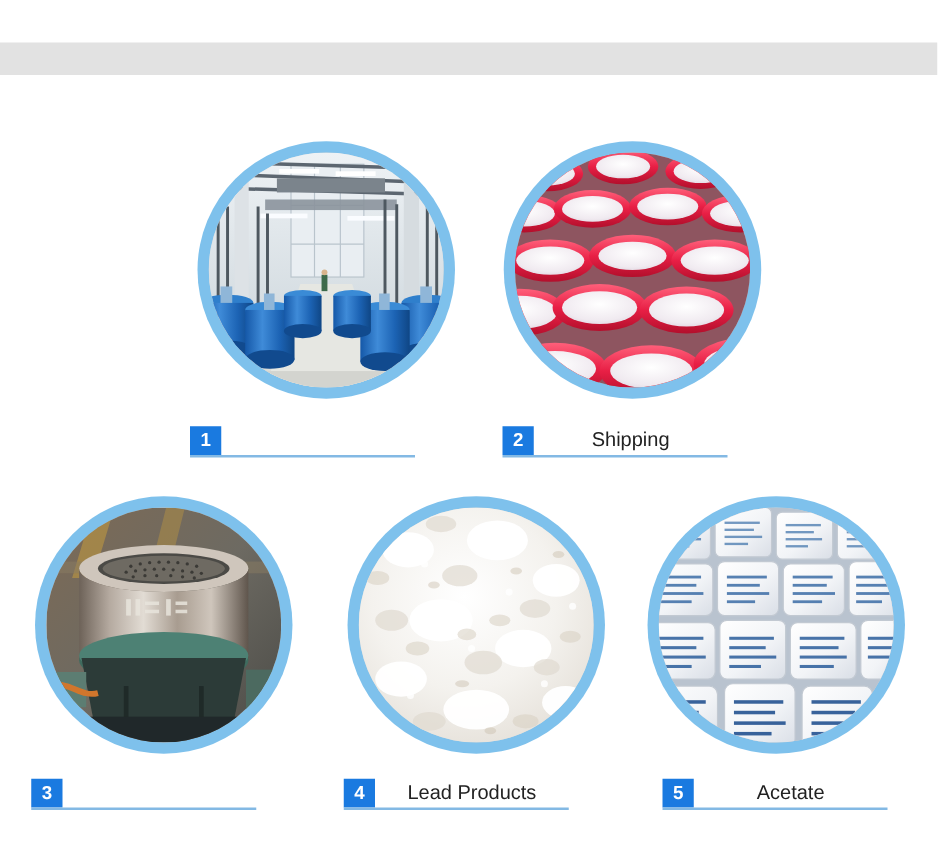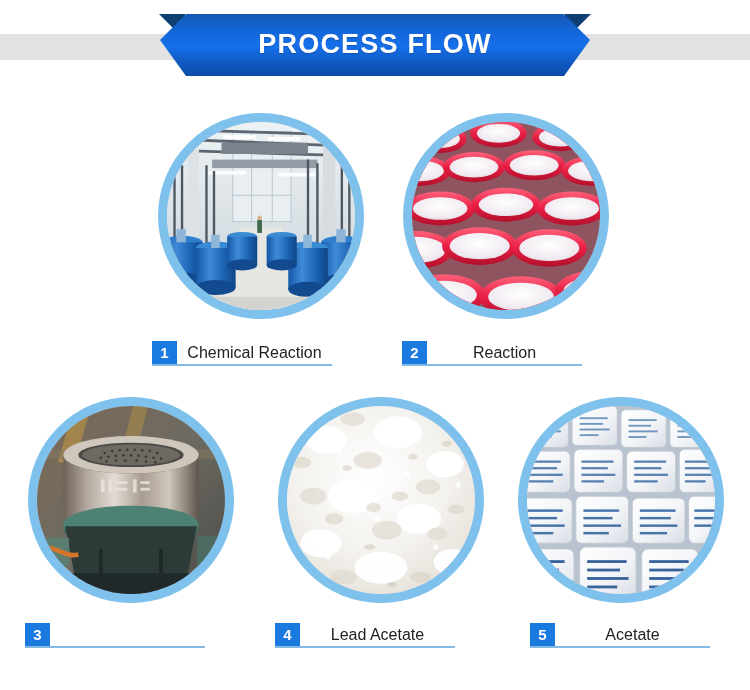--- a/index.html
+++ b/index.html
@@ -99,27 +99,20 @@
     background:#83b9e4;
   }
 </style>
 </head>
 <body>
 
 <div class="page">
 
   <div class="header">
     <div class="gray-band"></div>
-    <div class="ribbon">
-      <div class="ribbon-fold-left"></div>
-      <div class="ribbon-fold-right"></div>
-      <div class="ribbon-body">
-        <span class="ribbon-title">PROCESS FLOW</span>
-      </div>
-    </div>
   </div>
 
   <div class="photo-ring" style="left:158px;top:113px;width:206px;height:206px;">
     <div class="photo-inner">
       <svg viewBox="0 0 200 200" preserveAspectRatio="xMidYMid slice">
         <defs>
           <linearGradient id="g1sky" x1="0" y1="0" x2="0" y2="1">
             <stop offset="0%" stop-color="#eef2f5"></stop>
               <stop offset="100%" stop-color="#c8d2d8"></stop>
           </linearGradient>
@@ -214,21 +207,20 @@
           <ellipse cx="122" cy="152" rx="16" ry="6" fill="#114a8e"></ellipse>
         </g>
 
         <rect x="0" y="186" width="200" height="14" fill="#d3d4cf"></rect>
       </svg>
     </div>
   </div>
 
   <div class="label" style="left:152px;top:341px;width:180px;">
     <div class="badge">1</div>
-    <div class="label-text">Chemical Reaction</div>
     <div class="label-underline" style="width:180px;"></div>
   </div>
 
   <div class="photo-ring" style="left:403px;top:113px;width:206px;height:206px;">
     <div class="photo-inner">
       <svg viewBox="0 0 200 200" preserveAspectRatio="xMidYMid slice">
         <defs>
           <radialGradient id="g2fill" cx="50%" cy="40%" r="70%">
             <stop offset="0%" stop-color="#ffffff"></stop>
               <stop offset="70%" stop-color="#f0eaf0"></stop>
@@ -311,21 +303,21 @@
             <ellipse cx="196" cy="180" rx="44" ry="22" fill="url(#g2rim)"></ellipse>
             <ellipse cx="196" cy="180" rx="35" ry="15" fill="url(#g2fill)"></ellipse>
           </g>
         </g>
       </svg>
     </div>
   </div>
 
   <div class="label" style="left:402px;top:341px;width:180px;">
     <div class="badge">2</div>
-    <div class="label-text">Reaction</div>
+    <div class="label-text">Shipping</div>
     <div class="label-underline" style="width:180px;"></div>
   </div>
 
   <div class="photo-ring" style="left:28px;top:397px;width:206px;height:206px;">
     <div class="photo-inner">
       <svg viewBox="0 0 200 200" preserveAspectRatio="xMidYMid slice">
         <defs>
           <linearGradient id="g3steel" x1="0" y1="0" x2="1" y2="0">
             <stop offset="0%" stop-color="#6d6258"></stop>
               <stop offset="18%" stop-color="#b5aaa0"></stop>
@@ -462,21 +454,21 @@
           <circle cx="44" cy="160" r="3"></circle>
             <circle cx="158" cy="150" r="3"></circle>
             <circle cx="182" cy="84" r="3"></circle>
         </g>
       </svg>
     </div>
   </div>
 
   <div class="label" style="left:275px;top:623px;width:180px;">
     <div class="badge">4</div>
-    <div class="label-text">Lead Acetate</div>
+    <div class="label-text">Lead Products</div>
     <div class="label-underline" style="width:180px;"></div>
   </div>
 
   <div class="photo-ring" style="left:518px;top:397px;width:206px;height:206px;">
     <div class="photo-inner">
       <svg viewBox="0 0 200 200" preserveAspectRatio="xMidYMid slice">
         <defs>
           <linearGradient id="g5bag" x1="0" y1="0" x2="1" y2="1">
             <stop offset="0%" stop-color="#ffffff"></stop>
               <stop offset="55%" stop-color="#f2f4f7"></stop>

